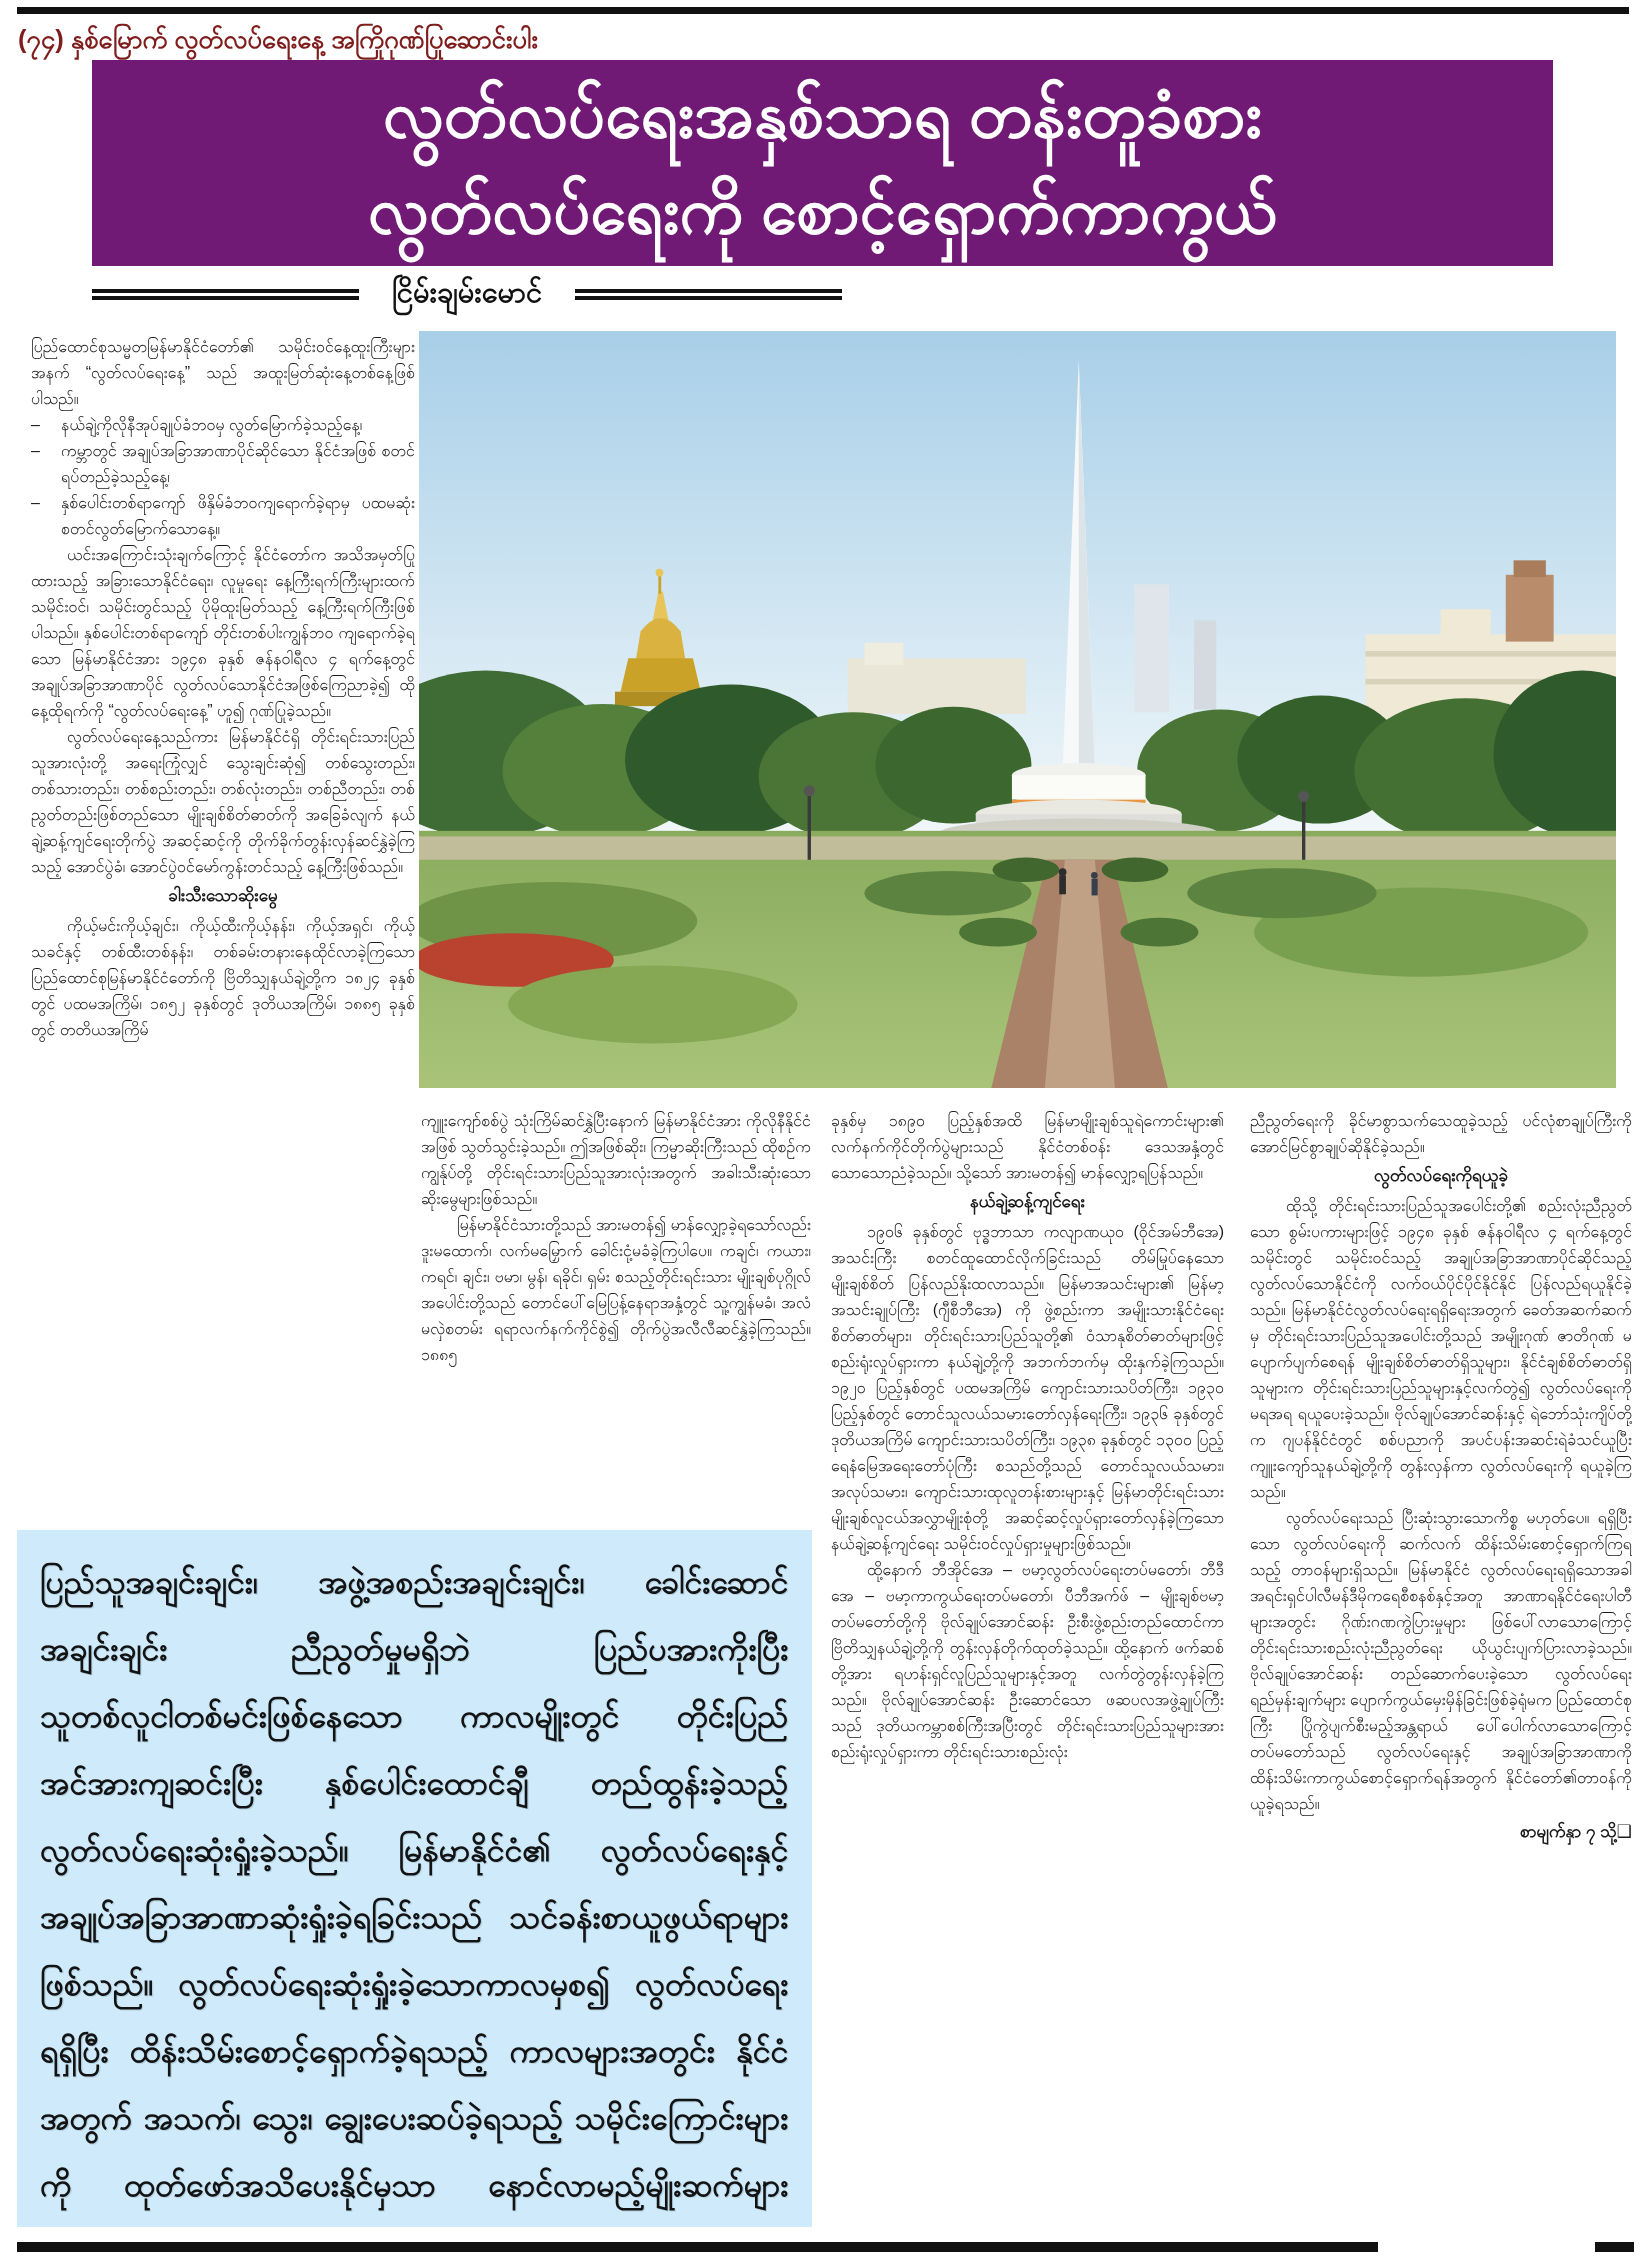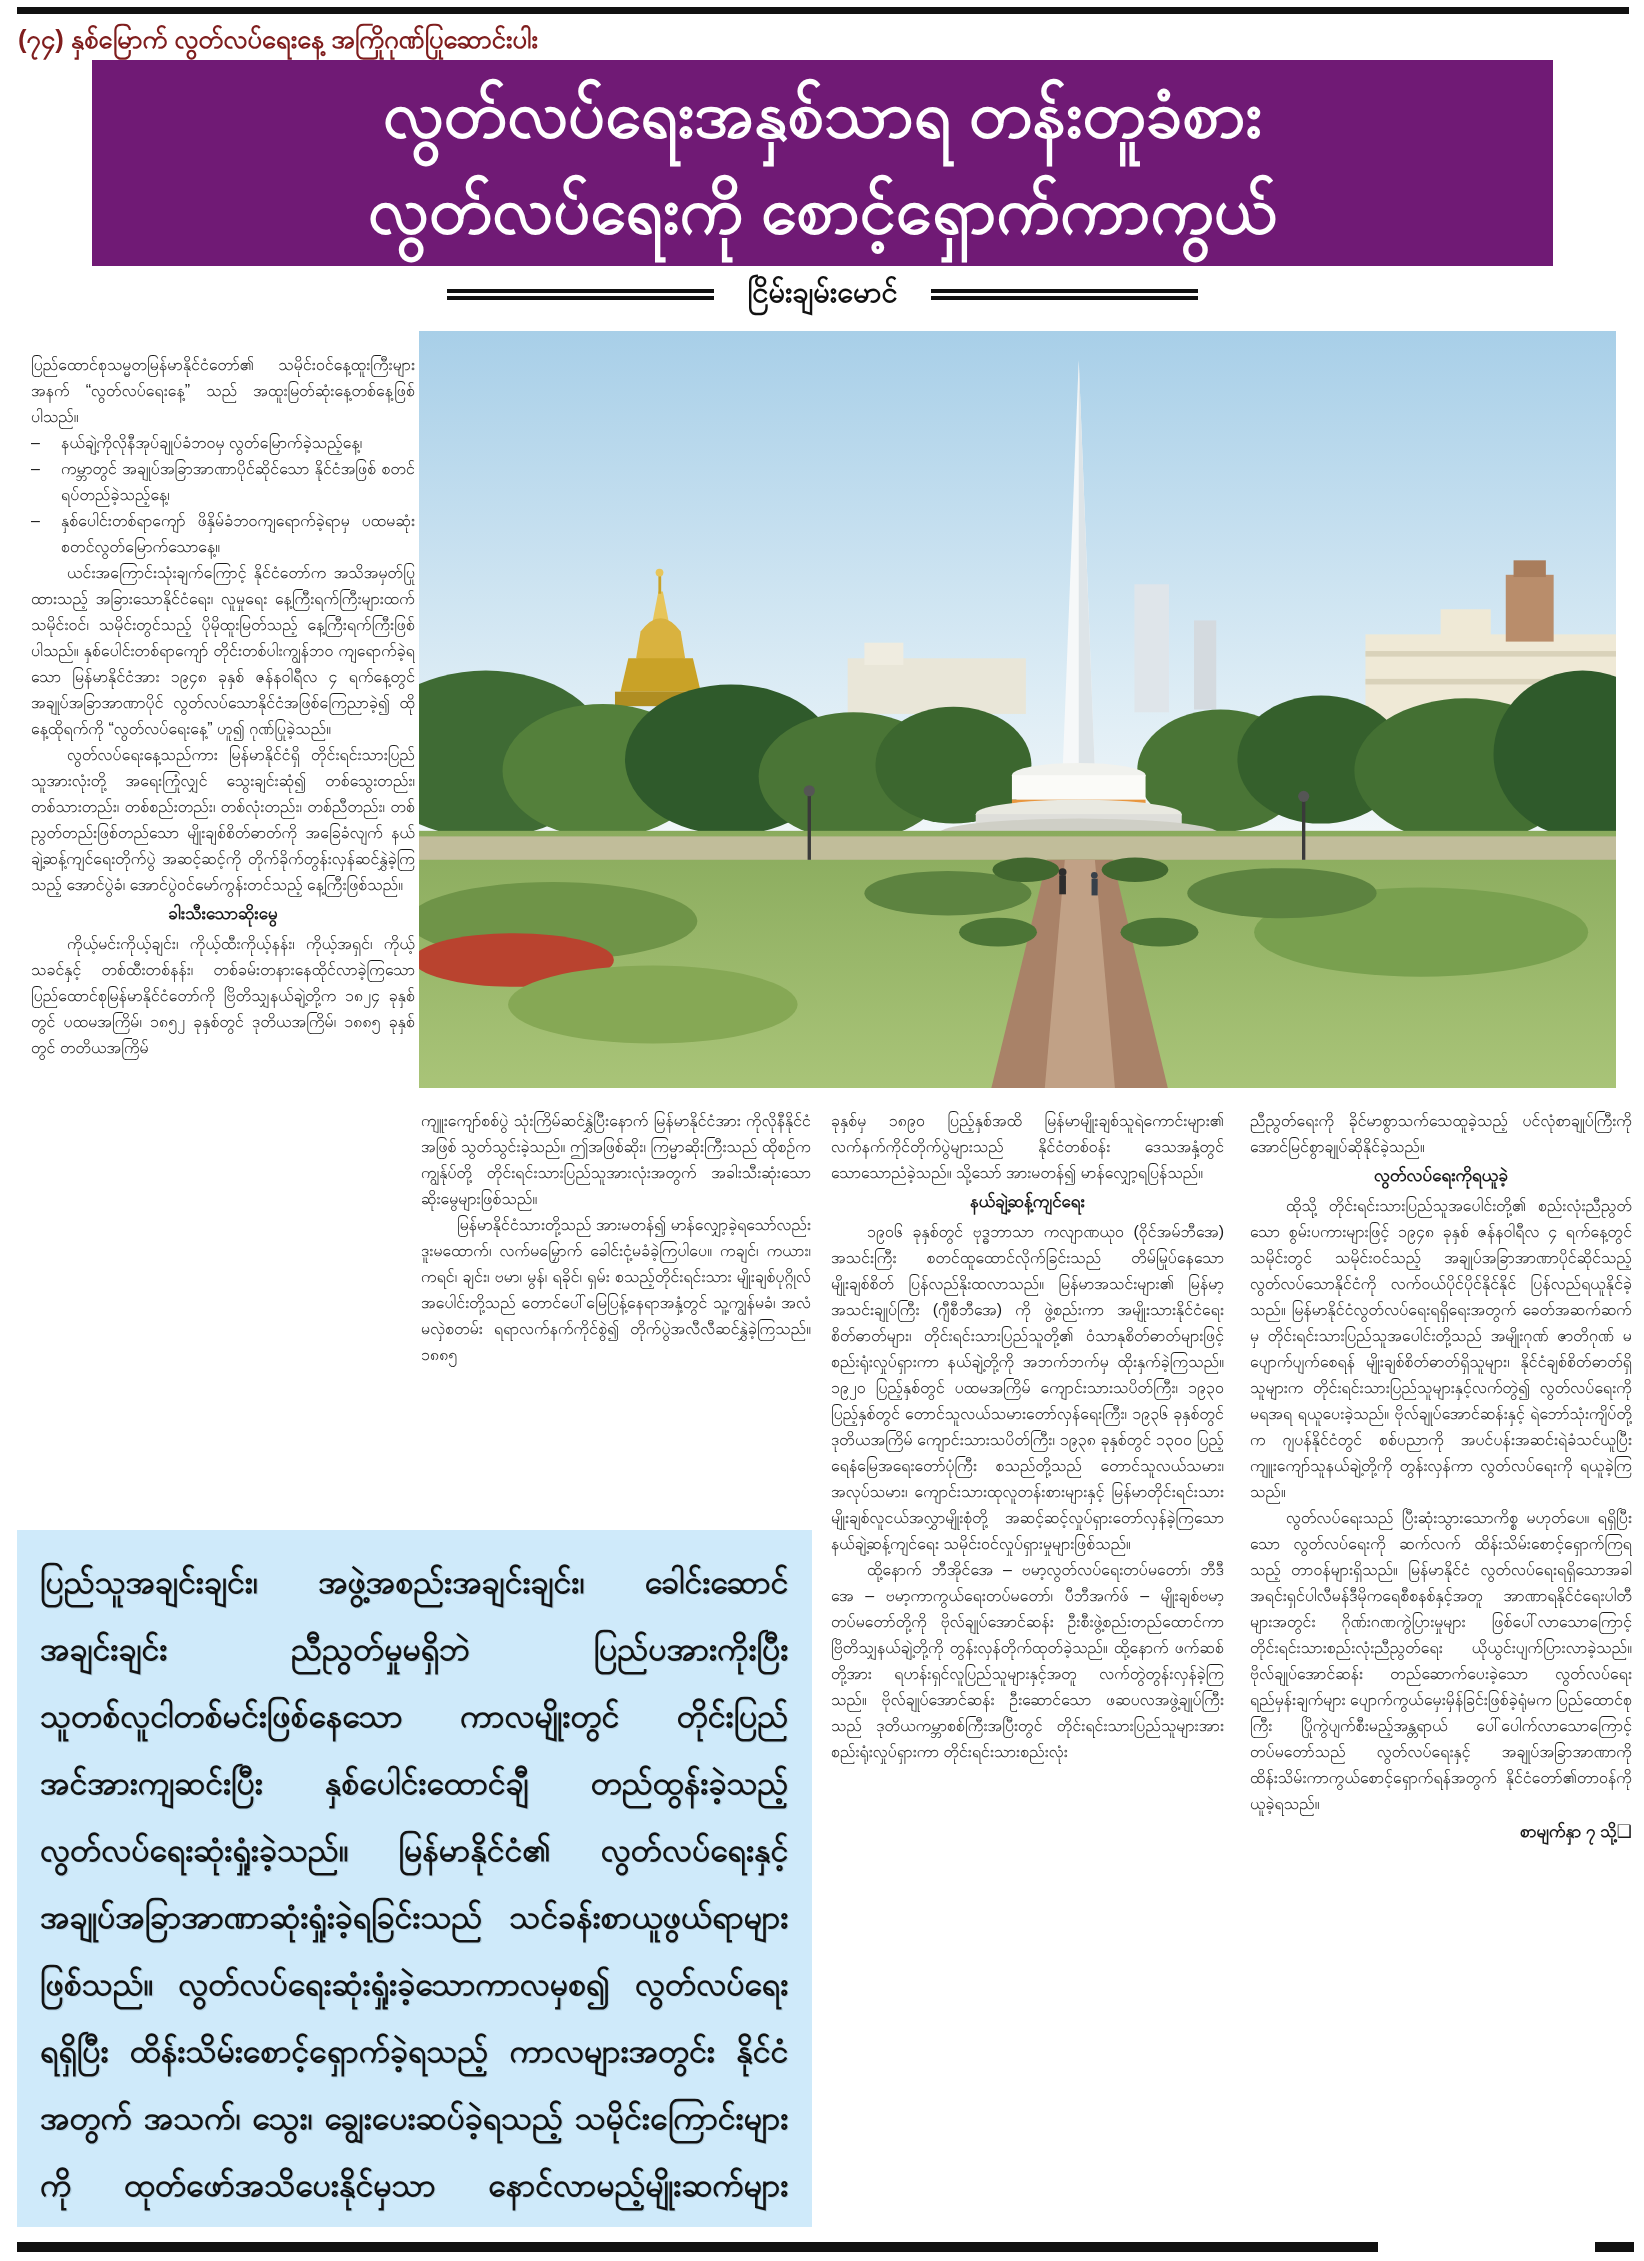--- a/index.html
+++ b/index.html
@@ -9,28 +9,28 @@
   }
   .top-rule{position:absolute;left:16.7px;top:7.2px;width:1612px;height:7.2px;background:#111;}
   .kicker{position:absolute;left:18px;top:23.4px;width:1280px;font-size:25.6px;font-weight:700;color:#7f1d1d;white-space:nowrap;overflow:hidden;}
   .banner{
     position:absolute;left:92px;top:60px;width:1461px;height:206px;background:#701a75;
     display:flex;flex-direction:column;align-items:center;justify-content:center;
   }
   .banner .t{color:#ffffff;font-weight:700;font-size:65px;line-height:96px;white-space:nowrap;text-align:center;}
   .byline-row{
     position:absolute;left:92px;top:274px;width:1461px;height:41px;
-    display:flex;align-items:center;justify-content:center;gap:33px;
+    display:flex;align-items:center;gap:33px;
   }
   .byline-rule{width:267px;height:11px;border-top:4.5px solid #111;border-bottom:4.5px solid #111;box-sizing:border-box;}
   .byline{font-size:29px;font-weight:700;color:#111;white-space:nowrap;}
   .photo{position:absolute;left:419px;top:331px;width:1197px;height:757px;overflow:hidden;background:#cfe2ee;}
   .photo svg{display:block;width:100%;height:100%;}
   .col{position:absolute;overflow:hidden;font-size:16px;line-height:26px;text-align:justify;}
-  .col1{left:31px;top:352px;width:384px;height:1180px;}
+  .col1{left:31px;top:334px;width:384px;height:1180px;}
   .col2{left:421px;top:1108px;width:390px;height:409px;}
   .col3{left:831px;top:1108px;width:393px;height:1136px;}
   .col4{left:1234px;top:1108px;width:382px;height:1136px;margin-left:16px;}
   .p{margin:0 0 0 0;text-indent:36px;}
   .p.noindent{text-indent:0;}
   .bullet{display:flex;gap:14.5px;margin:0;}
   .bullet .dash{flex:0 0 15.6px;}
   .bullet .btxt{flex:1;text-align:justify;}
   .subhead{font-weight:700;text-align:center;font-size:17px;margin:3.3px 0;}
   .highlight{

